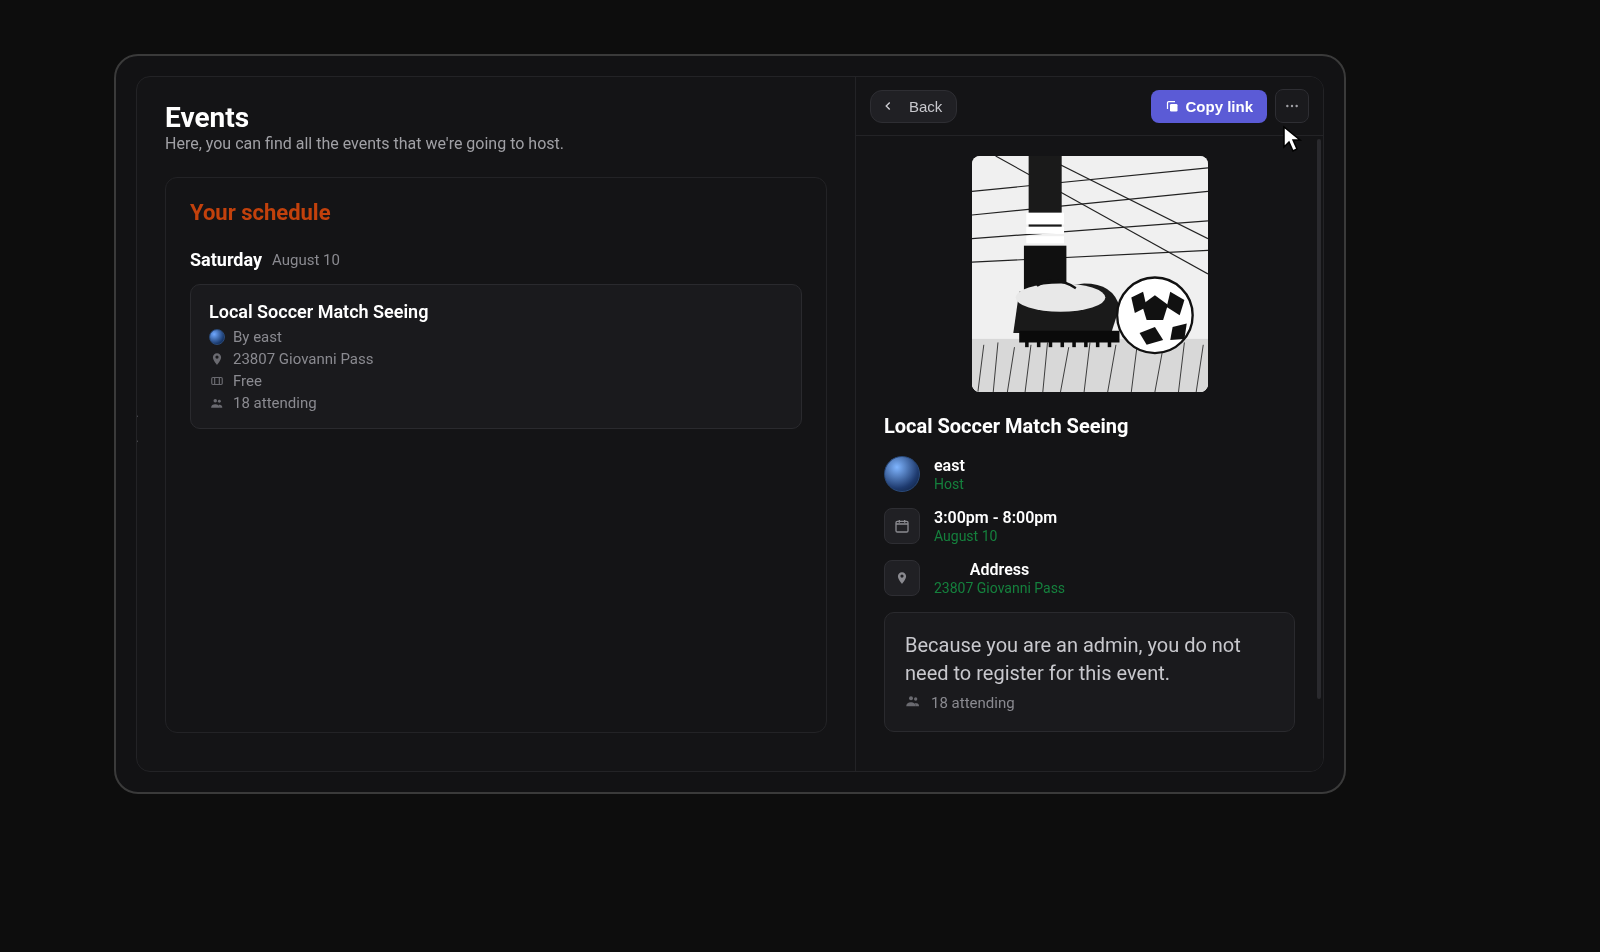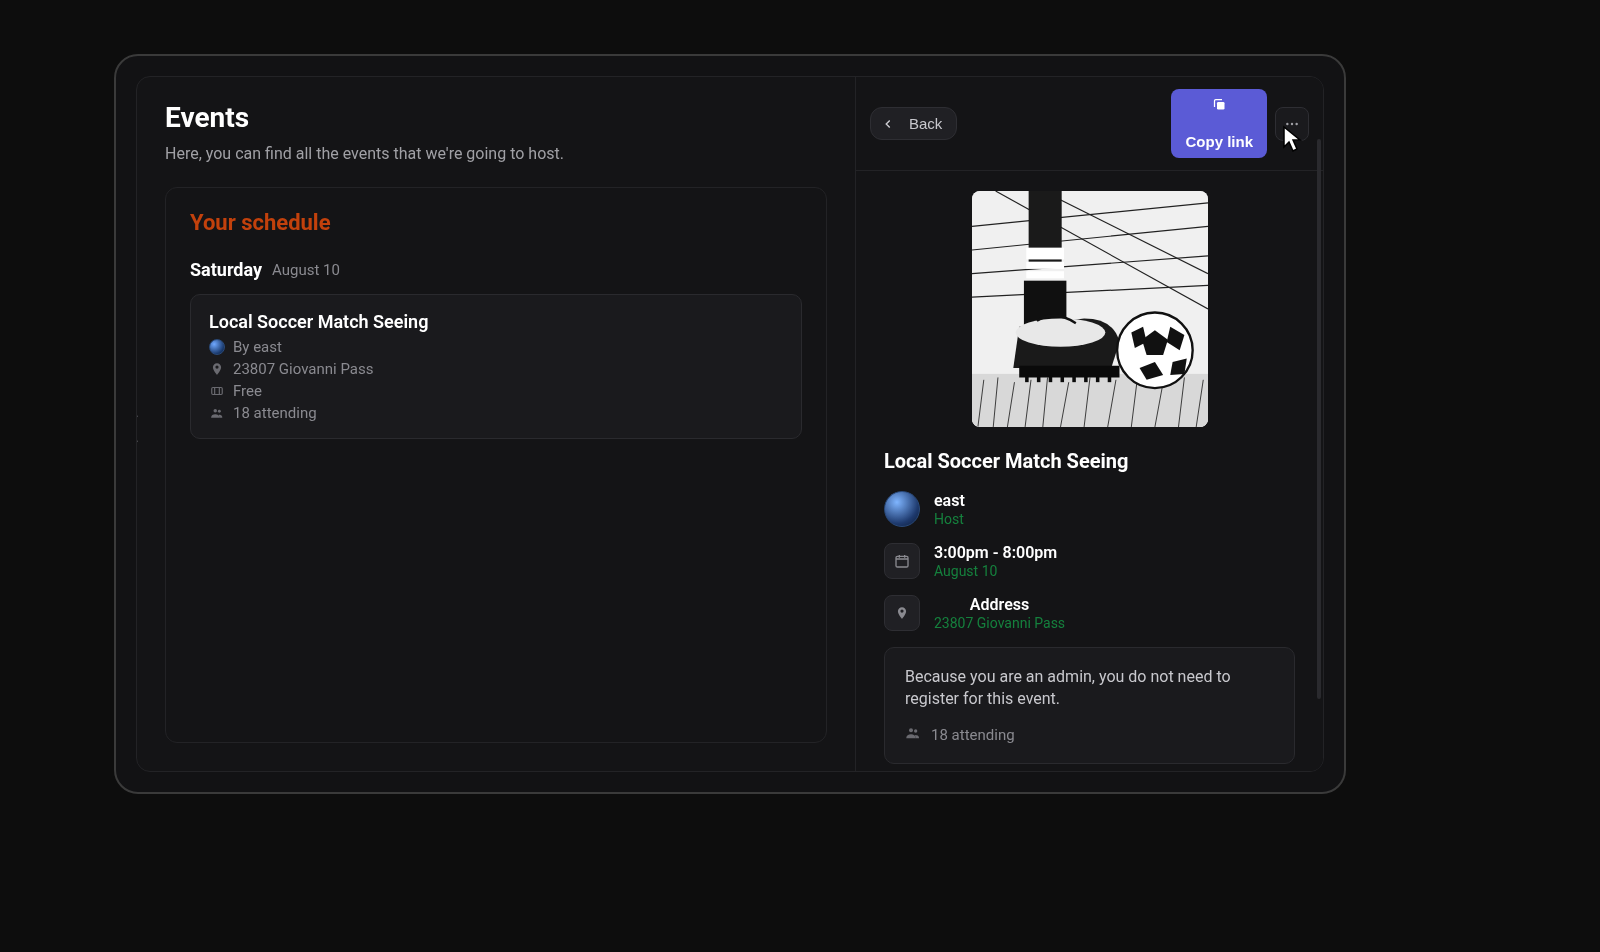--- a/index.html
+++ b/index.html
@@ -35,21 +35,20 @@
   
   .left {
     flex: 1;
     padding: 24px 28px;
     position: relative;
   }
   .page-title {
     font-size: 28px;
     font-weight: 700;
     color: #fff;
-    margin-bottom: 10px;
   }
   .page-subtitle {
     font-size: 16px;
     color: #a0a0a5;
     margin-bottom: 24px;
   }
   .schedule-panel {
     border: 1px solid #232326;
     border-radius: 12px;
     padding: 22px 24px;
@@ -151,30 +150,29 @@
     font-size: 15px;
     font-weight: 500;
     padding: 7px 14px 7px 10px;
     border-radius: 12px;
     cursor: pointer;
   }
   .spacer { flex: 1; }
   .copy-btn {
     display: inline-flex;
     align-items: center;
-    gap: 21px;
+    gap: 5px;
     background: #5b5bd6;
     color: #fff;
     font-size: 15px;
     font-weight: 600;
     padding: 8px 14px;
     border: none;
     border-radius: 8px;
     cursor: pointer;
-    flex-direction: column;
   }
   .more-btn {
     width: 34px;
     height: 34px;
     display: inline-flex;
     align-items: center;
     justify-content: center;
     background: #1a1a1d;
     border: 1px solid #2e2e33;
     border-radius: 8px;
@@ -239,24 +237,24 @@
     margin-top: 1px;
   }
   .admin-box {
     background: #1a1a1d;
     border: 1px solid #2a2a2e;
     border-radius: 10px;
     padding: 18px 20px;
     margin-top: 12px;
   }
   .admin-msg {
-    font-size: 16px;
+    font-size: 20px;
     color: #c8c8cd;
     line-height: 1.4;
-    margin-bottom: 14px;
+    margin-bottom: 6px;
   }
   .attend-row {
     display: flex;
     align-items: center;
     gap: 10px;
     font-size: 15px;
     color: #8a8a90;
   }
   .cursor {
     position: absolute;

